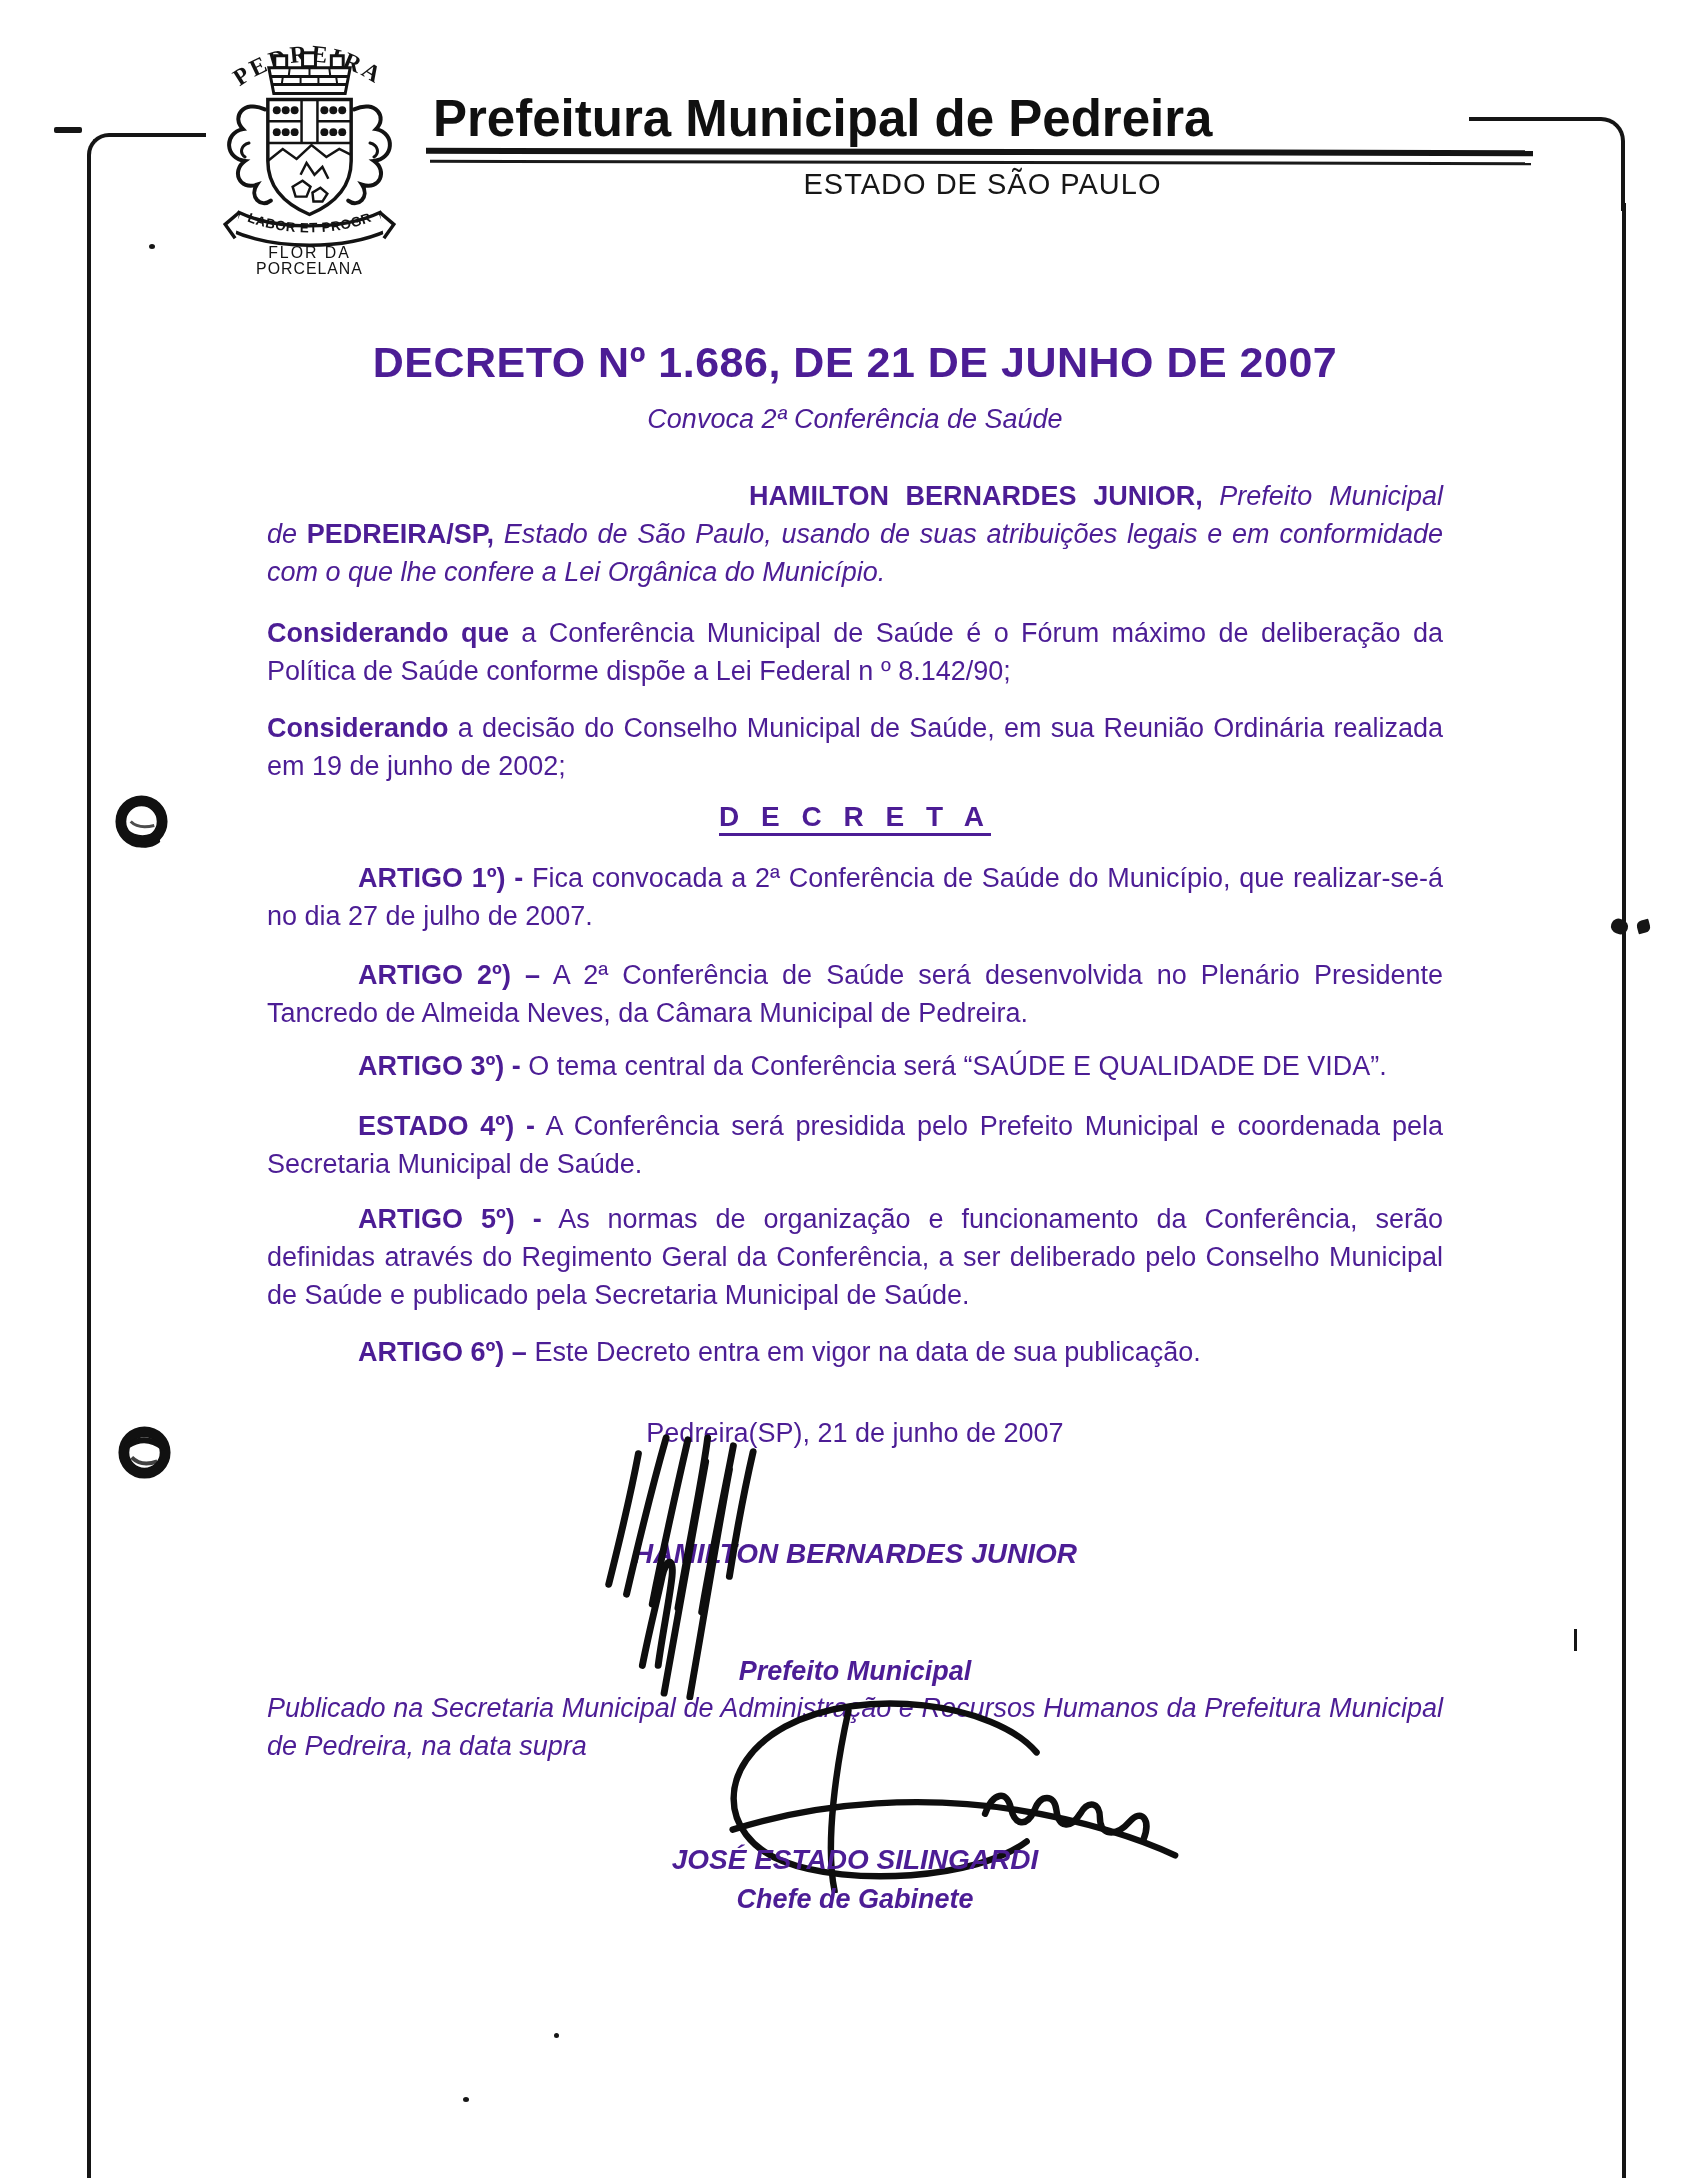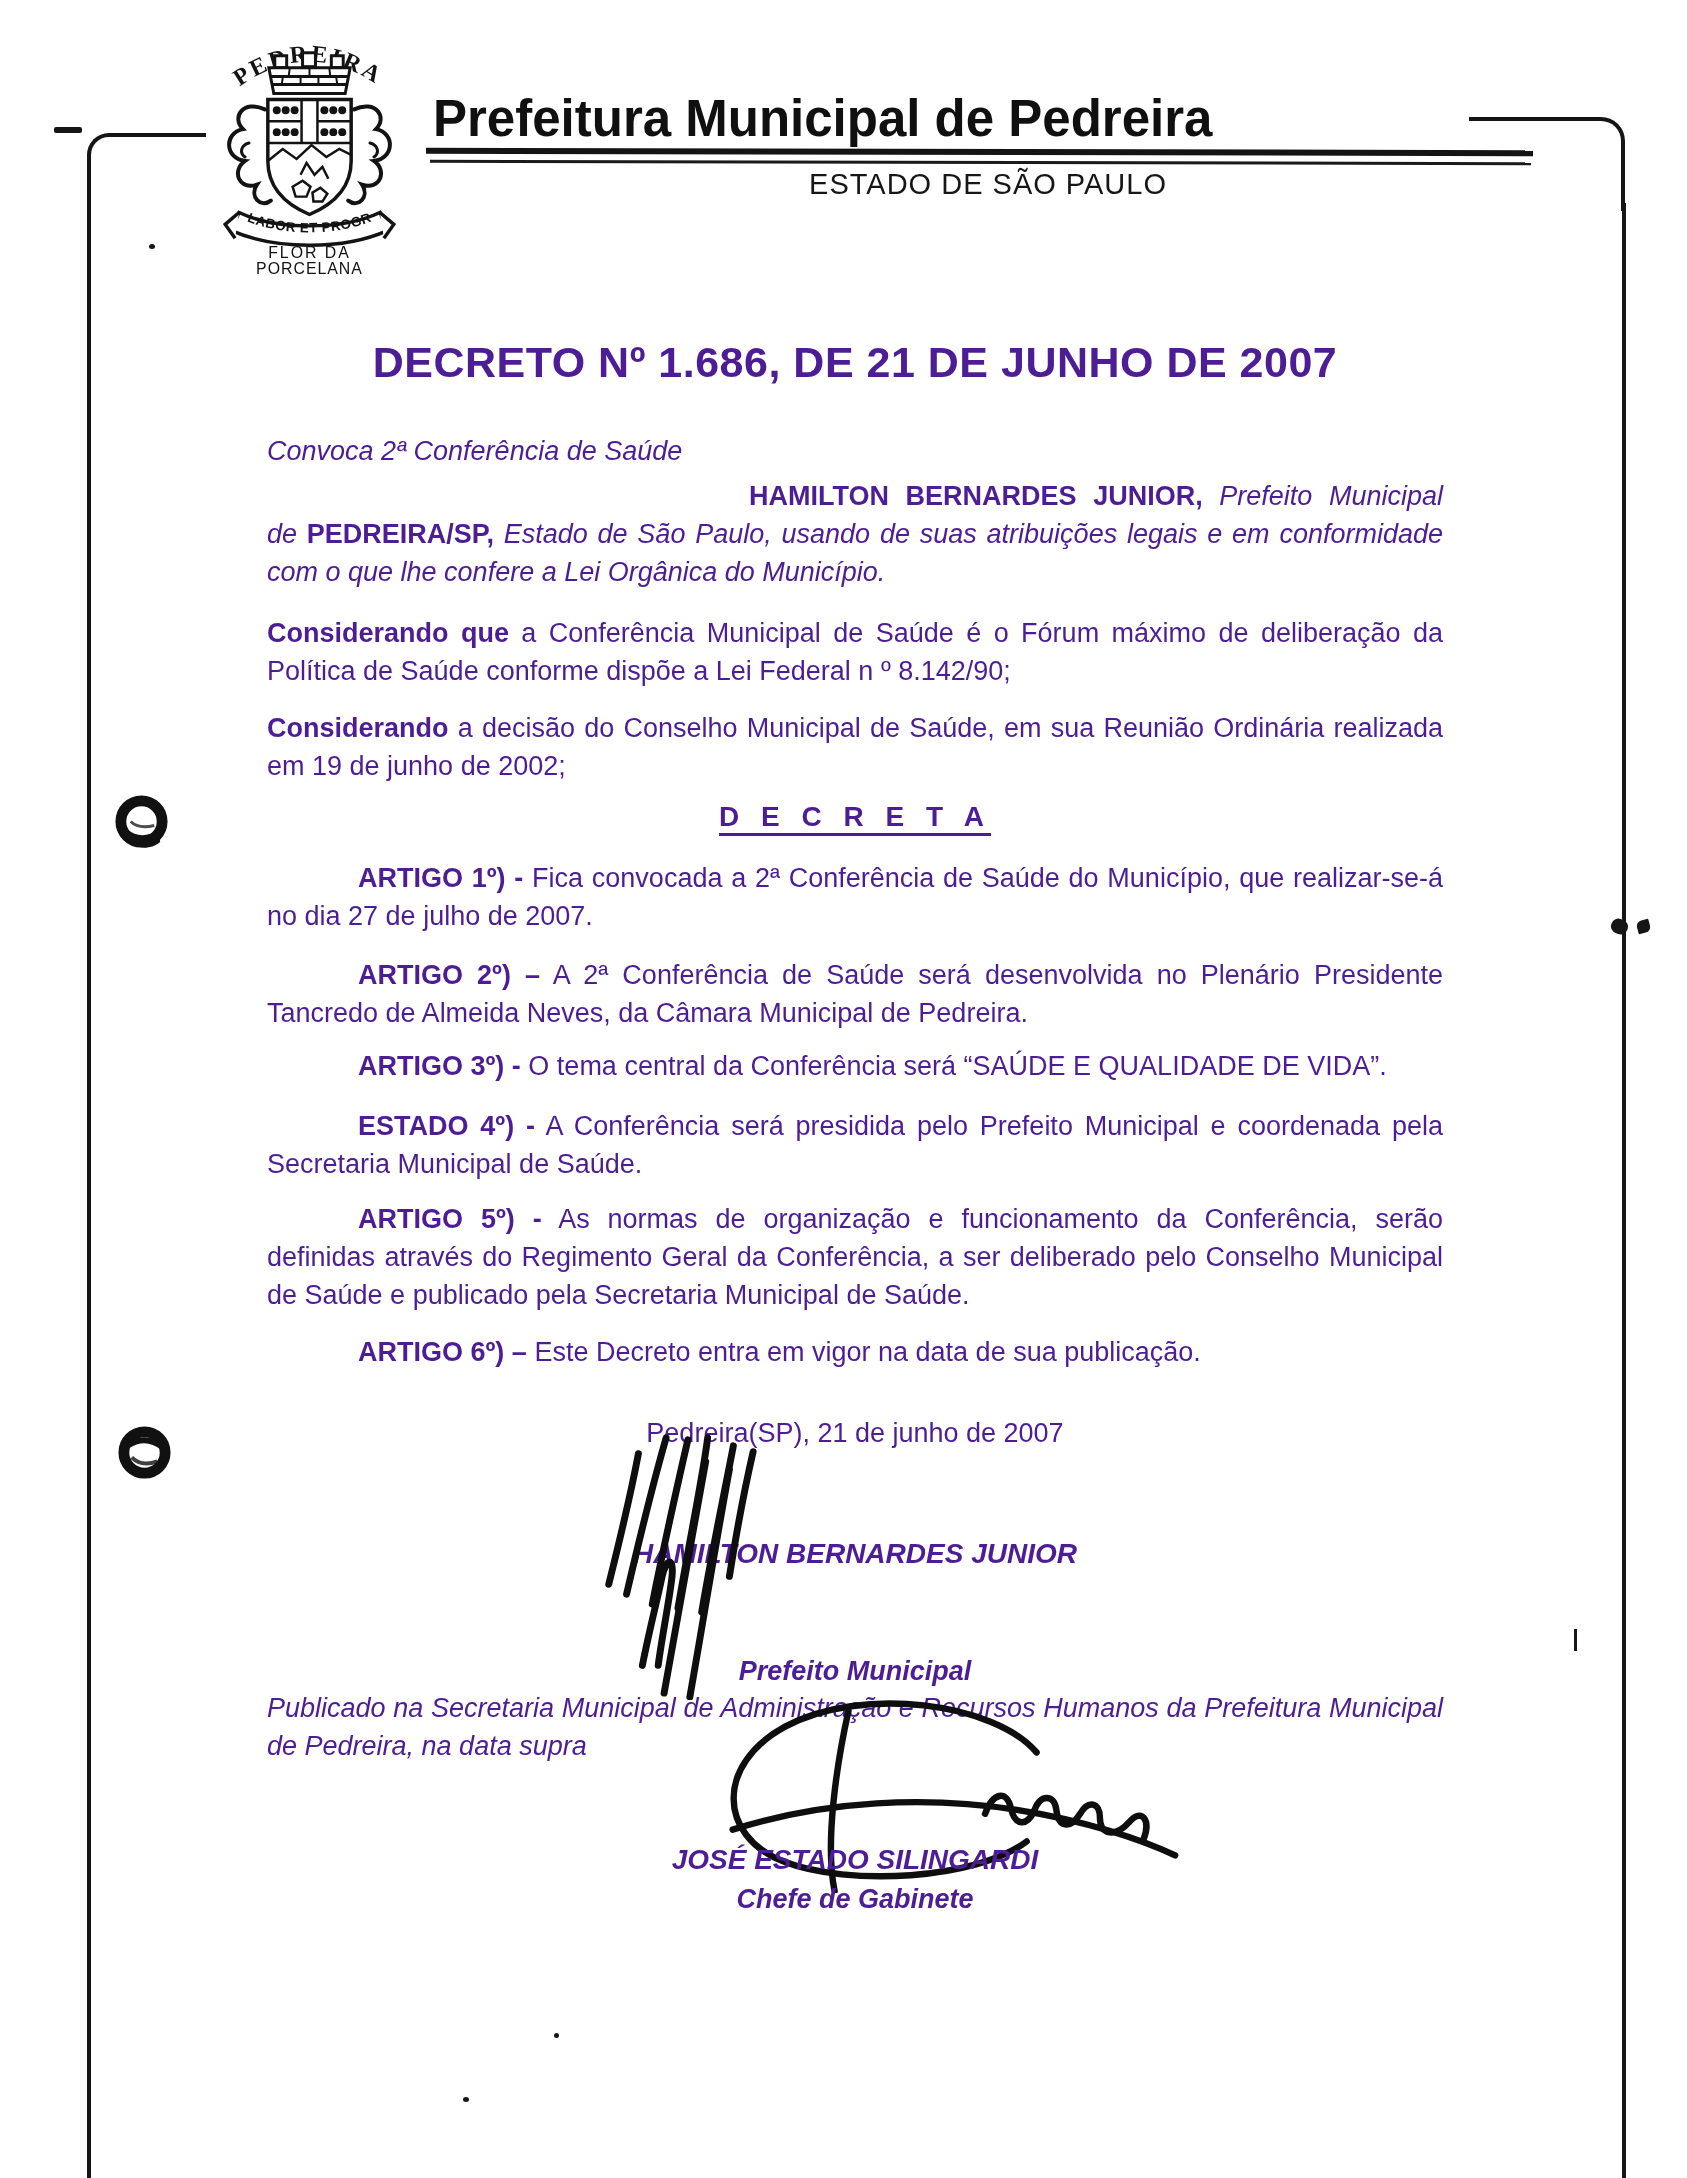--- a/index.html
+++ b/index.html
@@ -16,27 +16,27 @@
   .corner-tr { position:absolute; left:1469px; top:117px; width:156px; height:94px;
     border-right:4px solid #151515; border-top:4px solid #151515; border-top-right-radius:24px; }
   .border-right { position:absolute; left:1622px; top:203px; width:4px; height:1975px; background:#151515; }
 
   
   .crest { position:absolute; left:203px; top:26px; width:213px; height:248px; }
   .org-title { position:absolute; left:433px; top:89px; white-space:nowrap;
     font-size:51px; font-weight:bold; letter-spacing:0px; color:#101010; }
   .rule1 { position:absolute; left:426px; top:149px; width:1107px; height:6px; background:#141414; transform:rotate(0.12deg); }
   .rule2 { position:absolute; left:430px; top:161px; width:1101px; height:3px; background:#1a1a1a; transform:rotate(0.12deg); }
-  .state-line { position:absolute; left:660px; top:168px; width:507px; text-align:right;
+  .state-line { position:absolute; left:729px; top:168px; width:507px; text-align:center;
     font-size:29px; letter-spacing:1px; color:#161616; }
 
   
   .col { position:absolute; left:267px; width:1176px; font-size:27px; line-height:38px; color:#4c1d95; }
   .decree-title { top:337px; text-align:center; font-size:43px; font-weight:bold; letter-spacing:0.5px; line-height:50px; }
-  .summary { top:432px; text-align:left; font-style:italic; }
+  .summary { top:400px; text-align:center; font-style:italic; }
   .just { text-align:justify; }
   .preamble { top:477px; text-indent:482px; font-style:italic; }
   .b-up { font-weight:bold; font-style:normal; }
   .consid-1 { top:614px; }
   .consid-2 { top:709px; }
   .decreta { top:798px; text-align:center; }
   .decreta span { font-weight:bold; font-size:28px; letter-spacing:7px;
     text-decoration:underline; text-decoration-thickness:3px; text-underline-offset:7px; }
   .article { text-indent:91px; }
   .a1 { top:859px; } .a2 { top:956px; } .a3 { top:1047px; }

